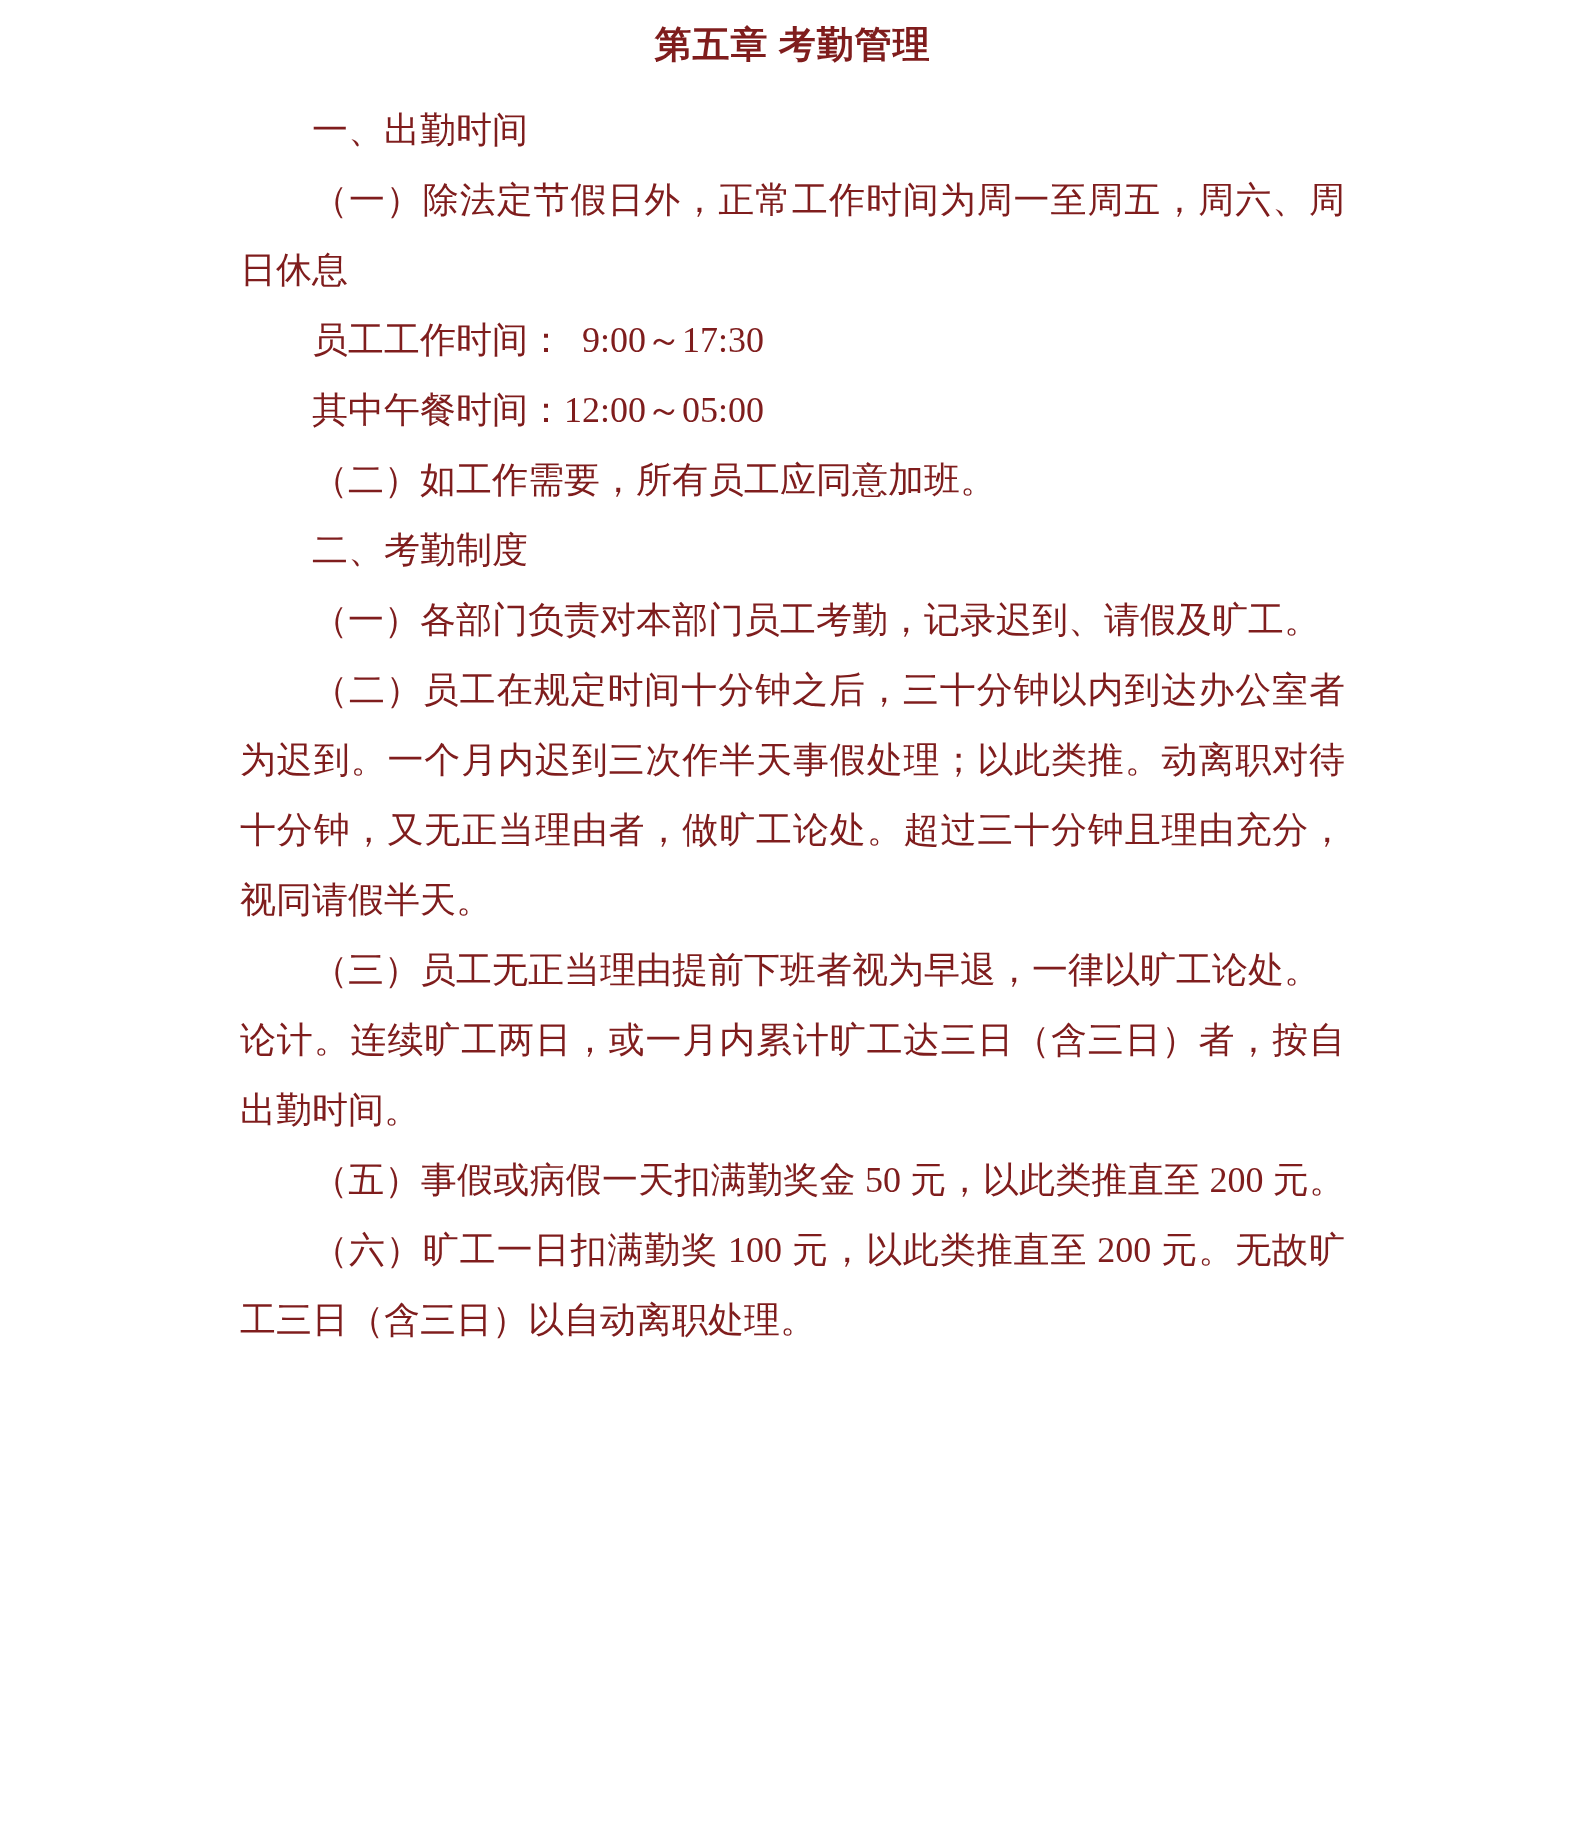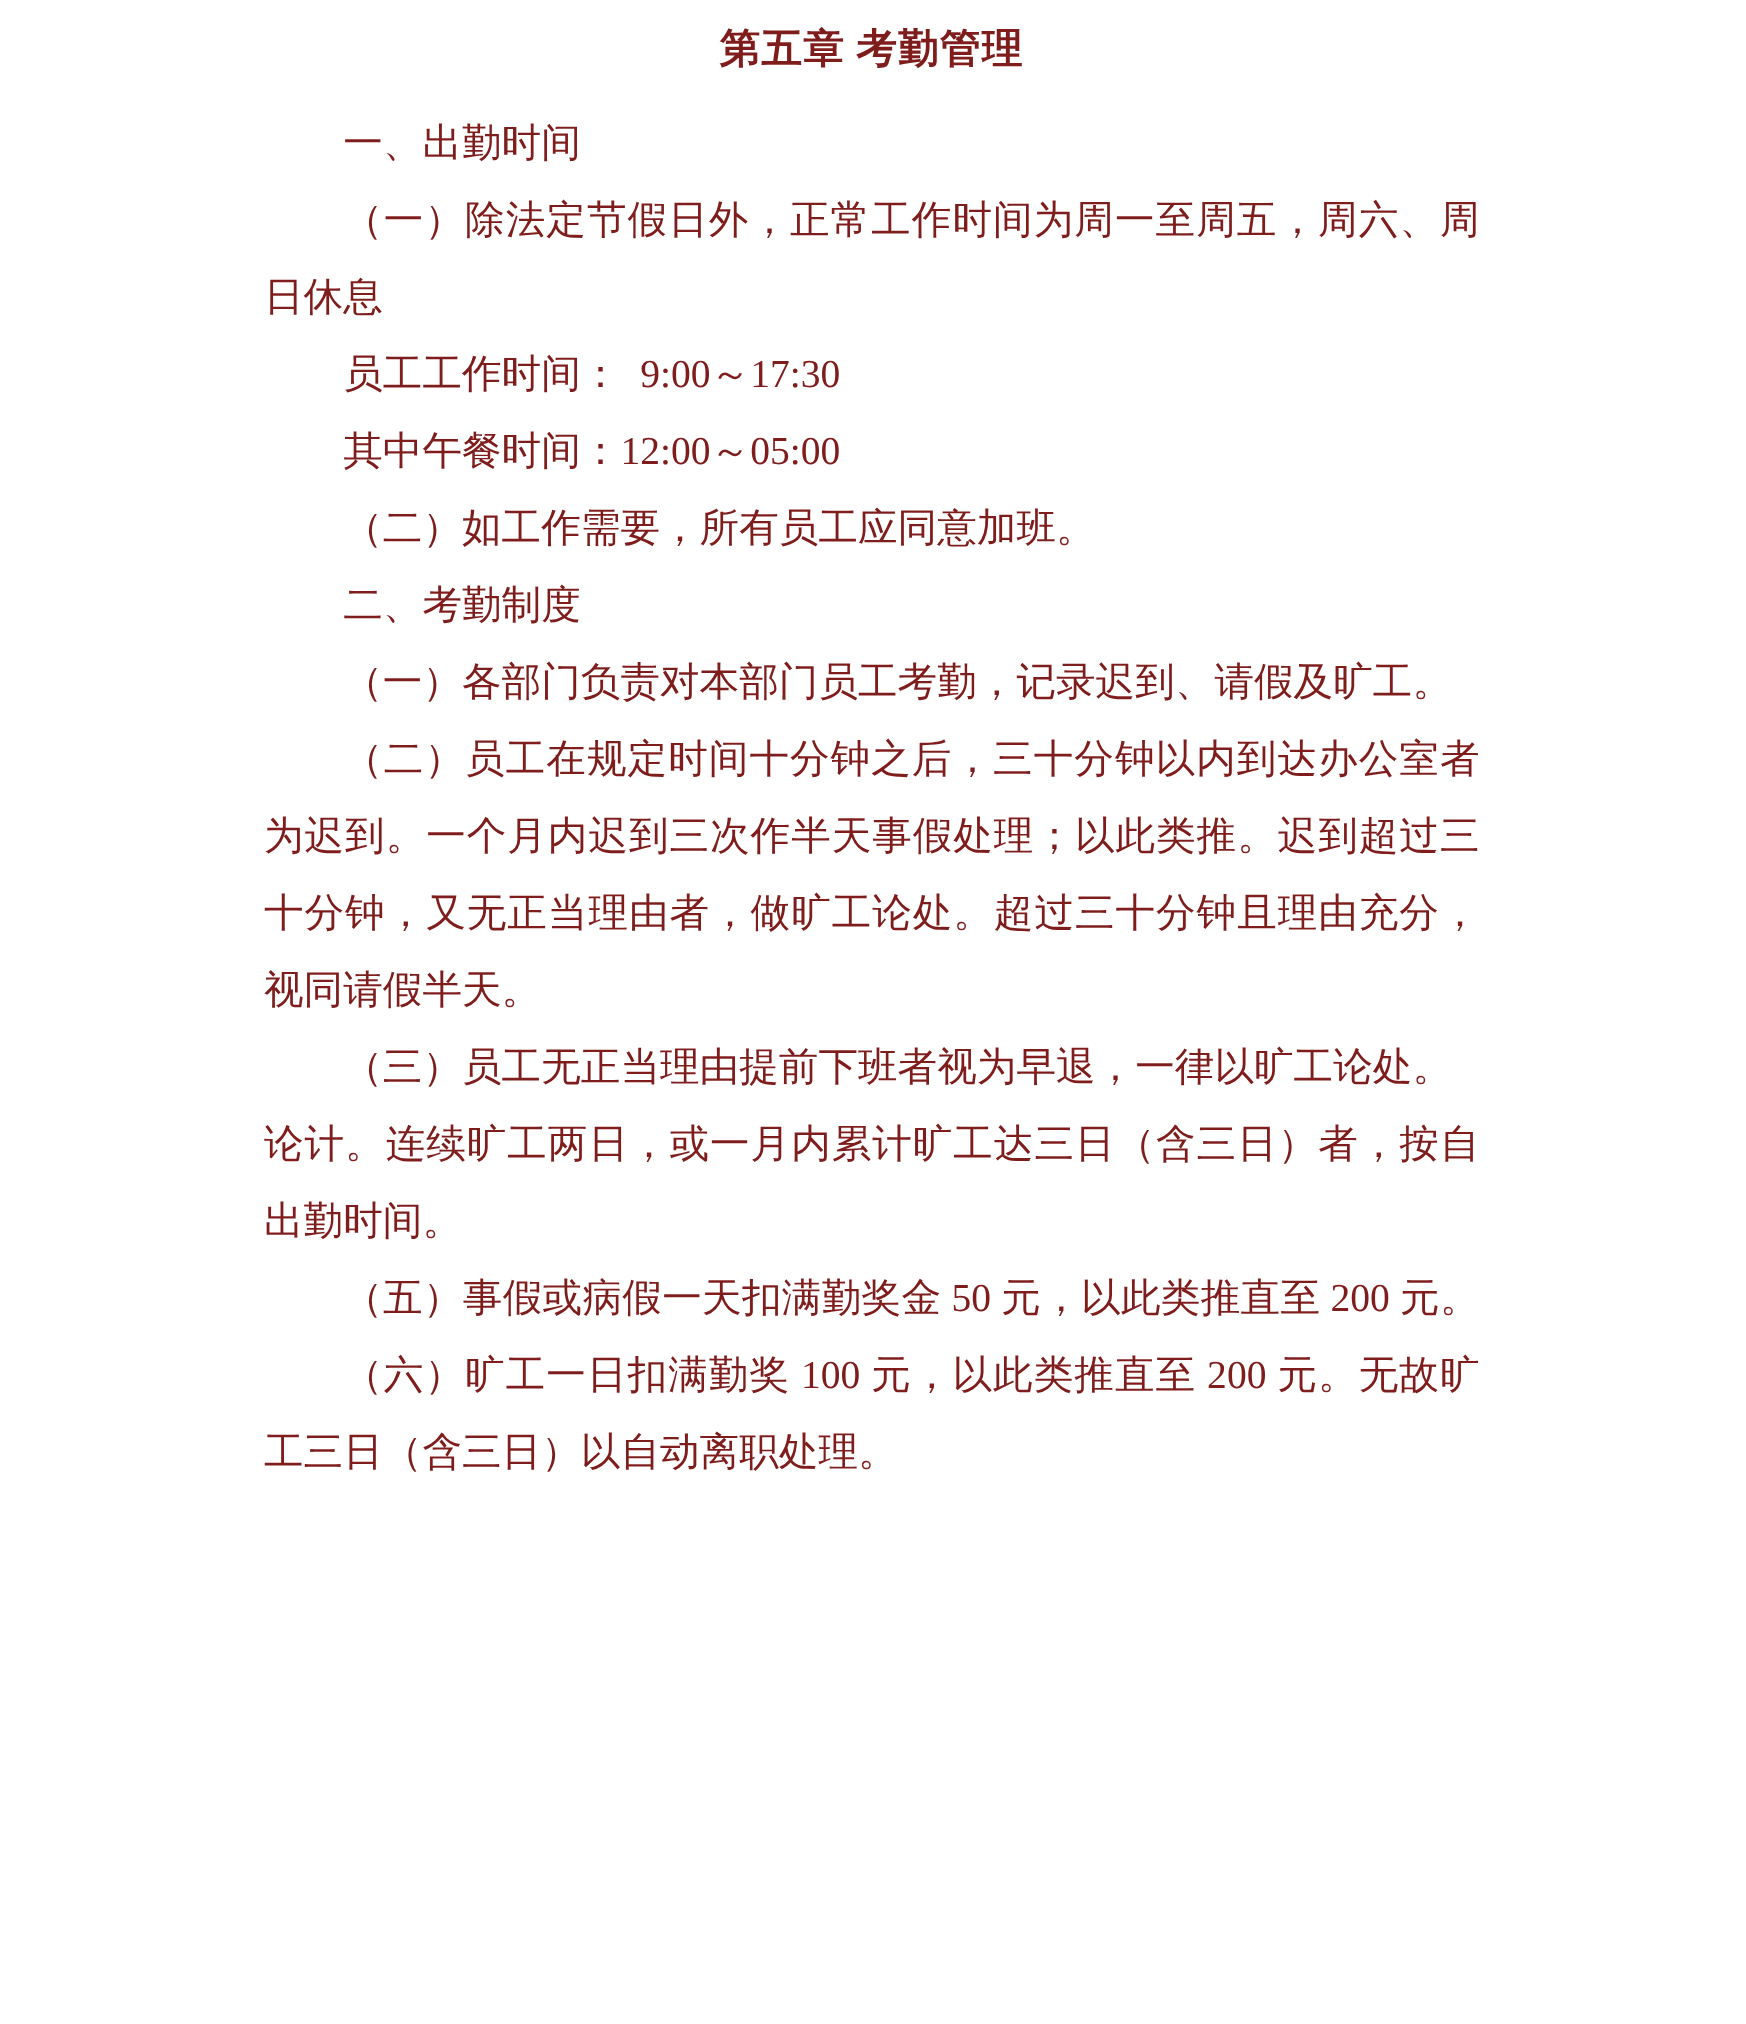--- a/index.html
+++ b/index.html
@@ -43,21 +43,21 @@
   <div class="doc-body">
       <div class="line indent">一、出勤时间</div>
       <div class="line indent fill">（一）除法定节假日外，正常工作时间为周一至周五，周六、周</div>
       <div class="line">日休息</div>
       <div class="line indent">员工工作时间：&nbsp; 9:00～17:30</div>
       <div class="line indent">其中午餐时间：12:00～05:00</div>
       <div class="line indent">（二）如工作需要，所有员工应同意加班。</div>
       <div class="line indent">二、考勤制度</div>
       <div class="line indent">（一）各部门负责对本部门员工考勤，记录迟到、请假及旷工。</div>
       <div class="line indent fill">（二）员工在规定时间十分钟之后，三十分钟以内到达办公室者</div>
-      <div class="line fill">为迟到。一个月内迟到三次作半天事假处理；以此类推。迟到超过三</div>
+      <div class="line fill">为迟到。一个月内迟到三次作半天事假处理；以此类推。动离职对待</div>
       <div class="line fill">十分钟，又无正当理由者，做旷工论处。超过三十分钟且理由充分，</div>
       <div class="line">视同请假半天。</div>
       <div class="line indent">（三）员工无正当理由提前下班者视为早退，一律以旷工论处。</div>
       <div class="line fill">论计。连续旷工两日，或一月内累计旷工达三日（含三日）者，按自</div>
       <div class="line">出勤时间。</div>
       <div class="line indent fill">（五）事假或病假一天扣满勤奖金 50 元，以此类推直至 200 元。</div>
       <div class="line indent fill">（六）旷工一日扣满勤奖 100 元，以此类推直至 200 元。无故旷</div>
       <div class="line">工三日（含三日）以自动离职处理。</div>
     </div>
 </div>

